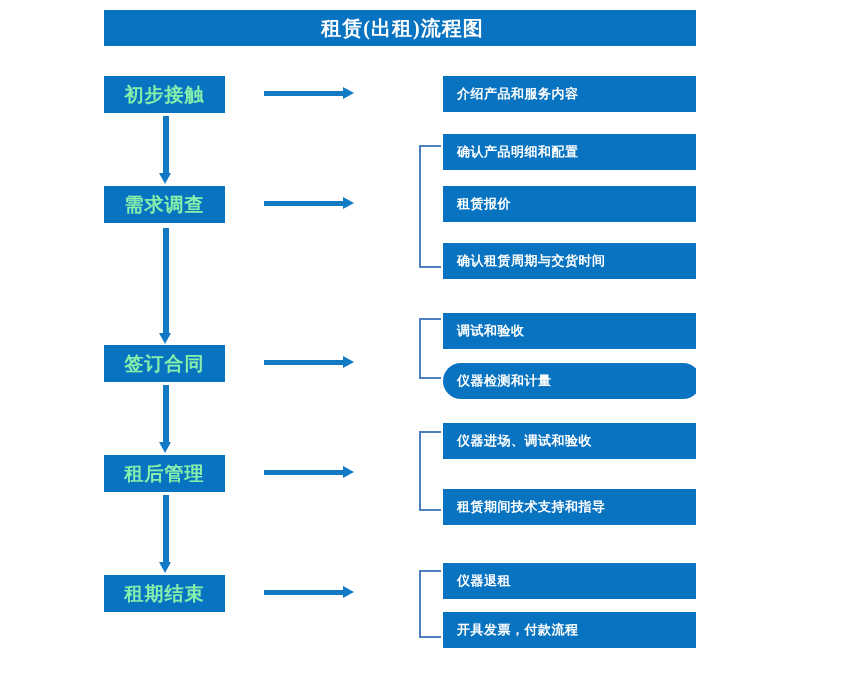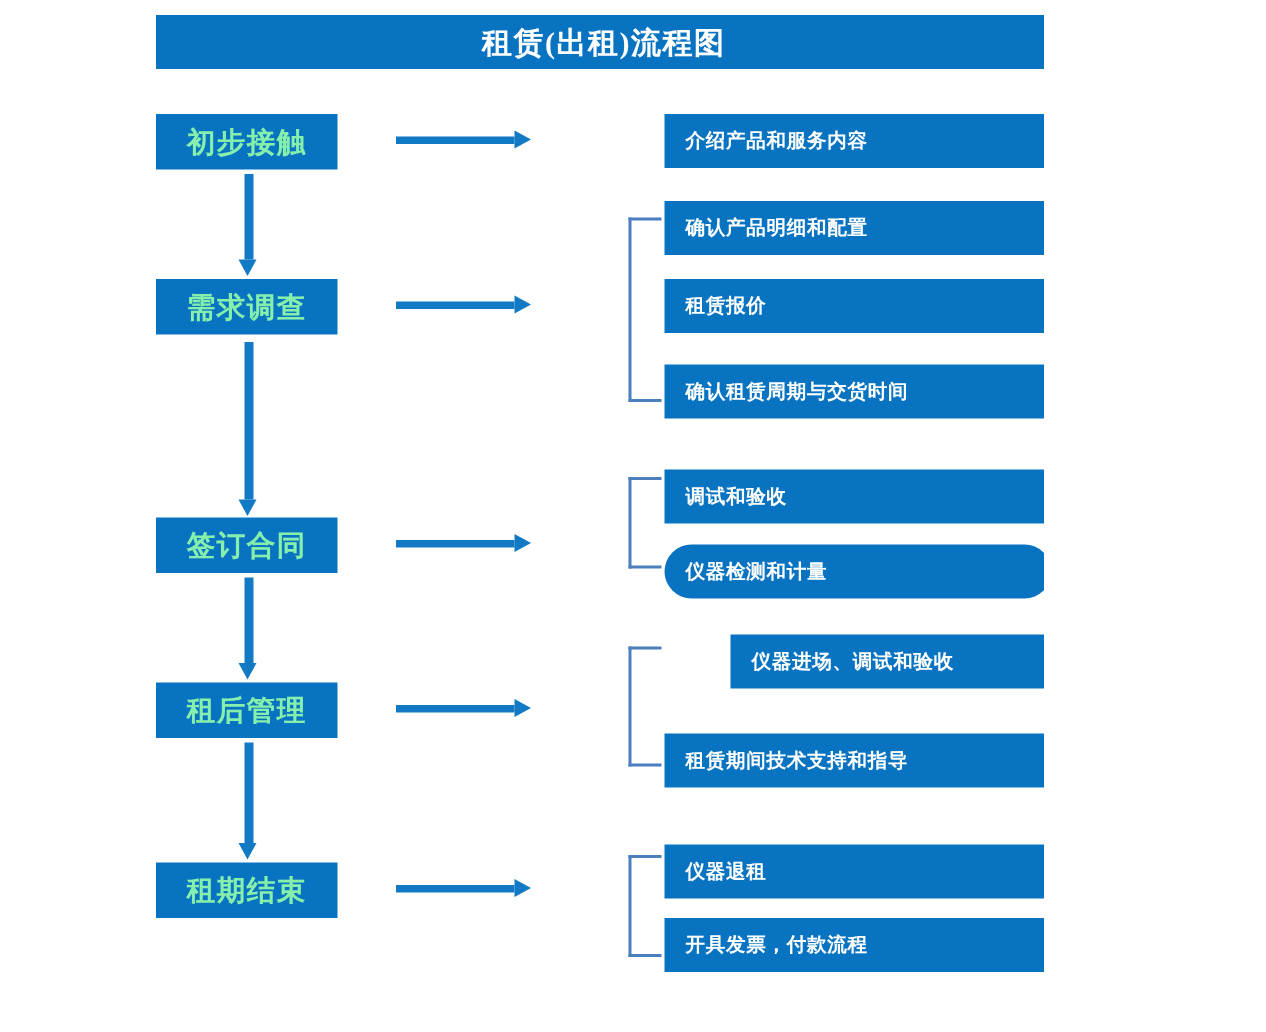--- a/index.html
+++ b/index.html
@@ -208,21 +208,21 @@
   <div class="detail-box" style="top:134px;">确认产品明细和配置</div>
 
   <div class="detail-box" style="top:186px;">租赁报价</div>
 
   <div class="detail-box" style="top:243px;">确认租赁周期与交货时间</div>
 
   <div class="detail-box" style="top:313px;">调试和验收</div>
 
   <div class="detail-box" style="top:363px;border-radius:18px;">仪器检测和计量</div>
 
-  <div class="detail-box" style="top:423px;margin-left:44px;">仪器进场、调试和验收</div>
+  <div class="detail-box" style="top:423px;">仪器进场、调试和验收</div>
 
   <div class="detail-box" style="top:489px;">租赁期间技术支持和指导</div>
 
   <div class="detail-box" style="top:563px;">仪器退租</div>
 
   <div class="detail-box" style="top:612px;">开具发票，付款流程</div>
 
 </div>
 
 </body></html>

